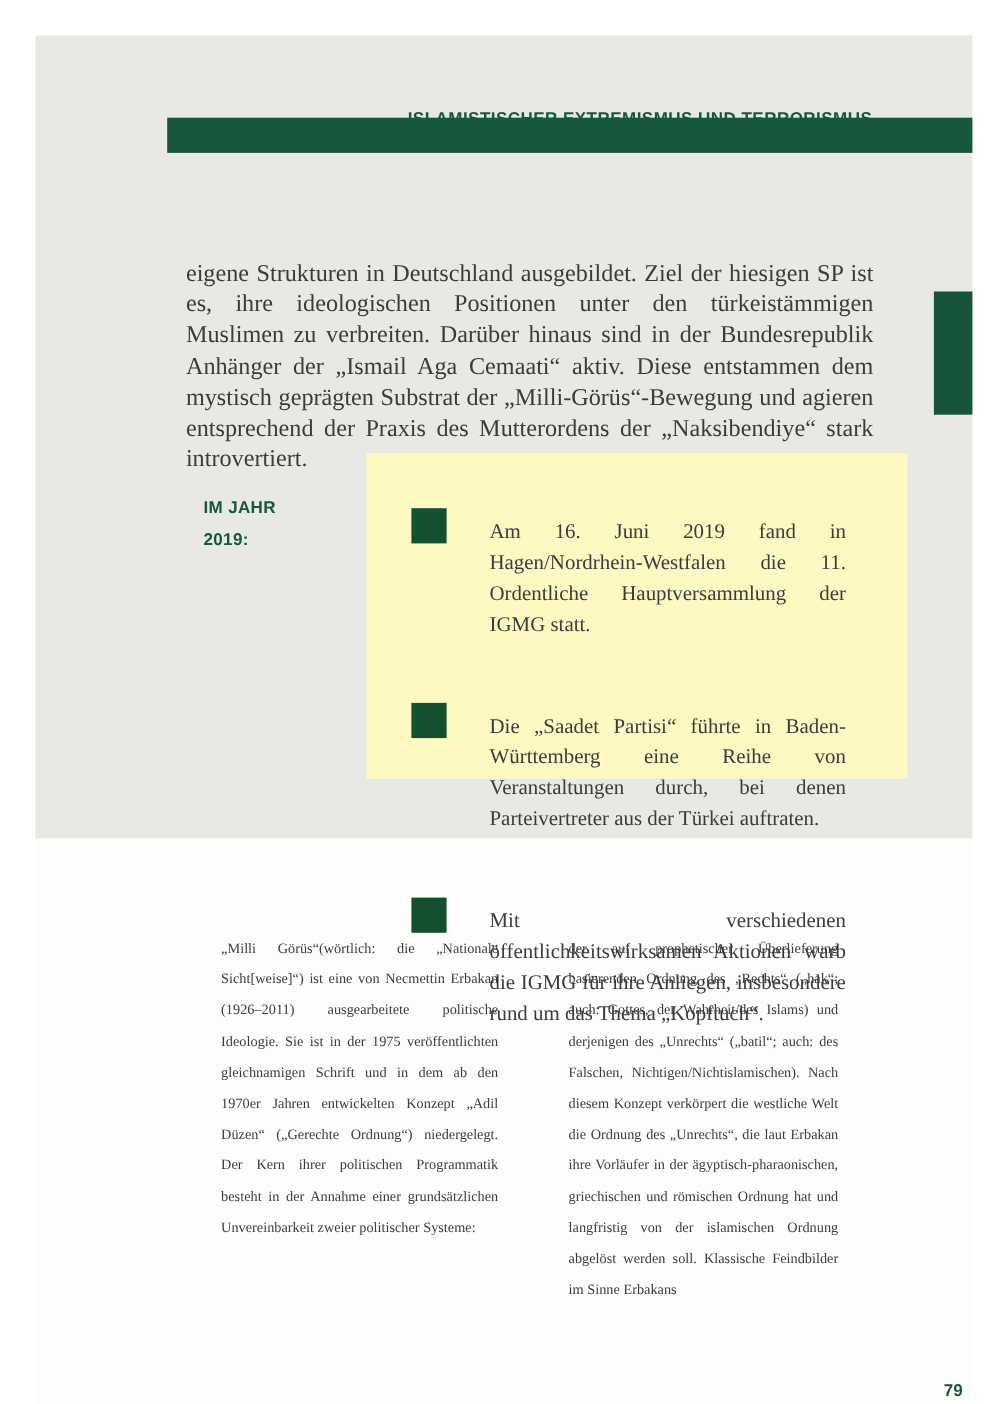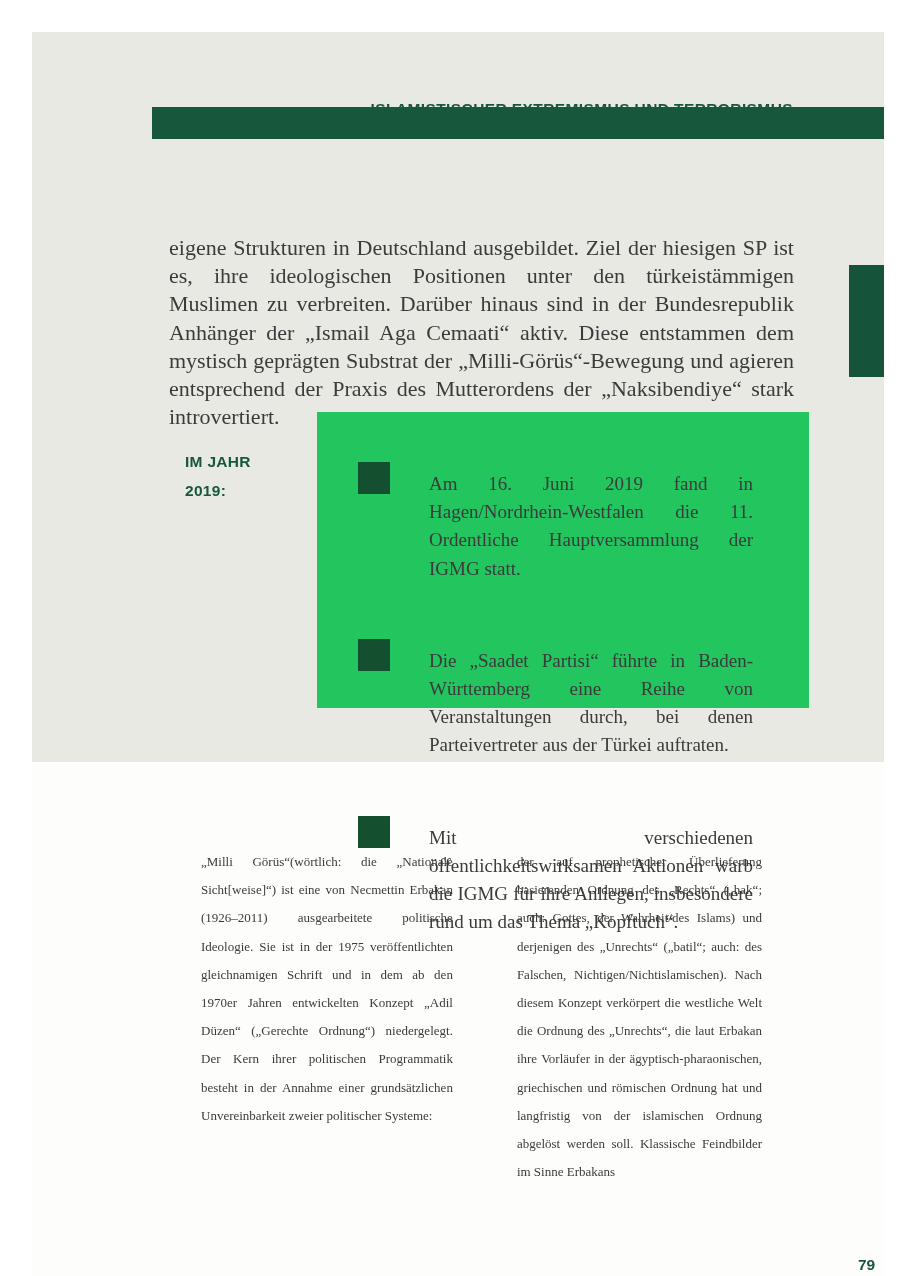--- a/index.html
+++ b/index.html
@@ -65,24 +65,24 @@
     font-family: "Liberation Sans", sans-serif;
     font-weight: bold;
     font-size: 15.5px;
     line-height: 29px;
     letter-spacing: 0.3px;
     color: #17573c;
   }
   .dev-box {
     position: absolute;
     top: 380px;
-    left: 285px;
+    left: 301px;
     width: 492px;
     height: 296px;
-    background: #22c55e;
+    background: #fef9c3;
     padding: 26px 24px 24px 25px;
   }
   .dev-item {
     display: flex;
     align-items: flex-start;
   }
   .bullet-square {
     flex: 0 0 auto;
     width: 12px;
     height: 12px;

